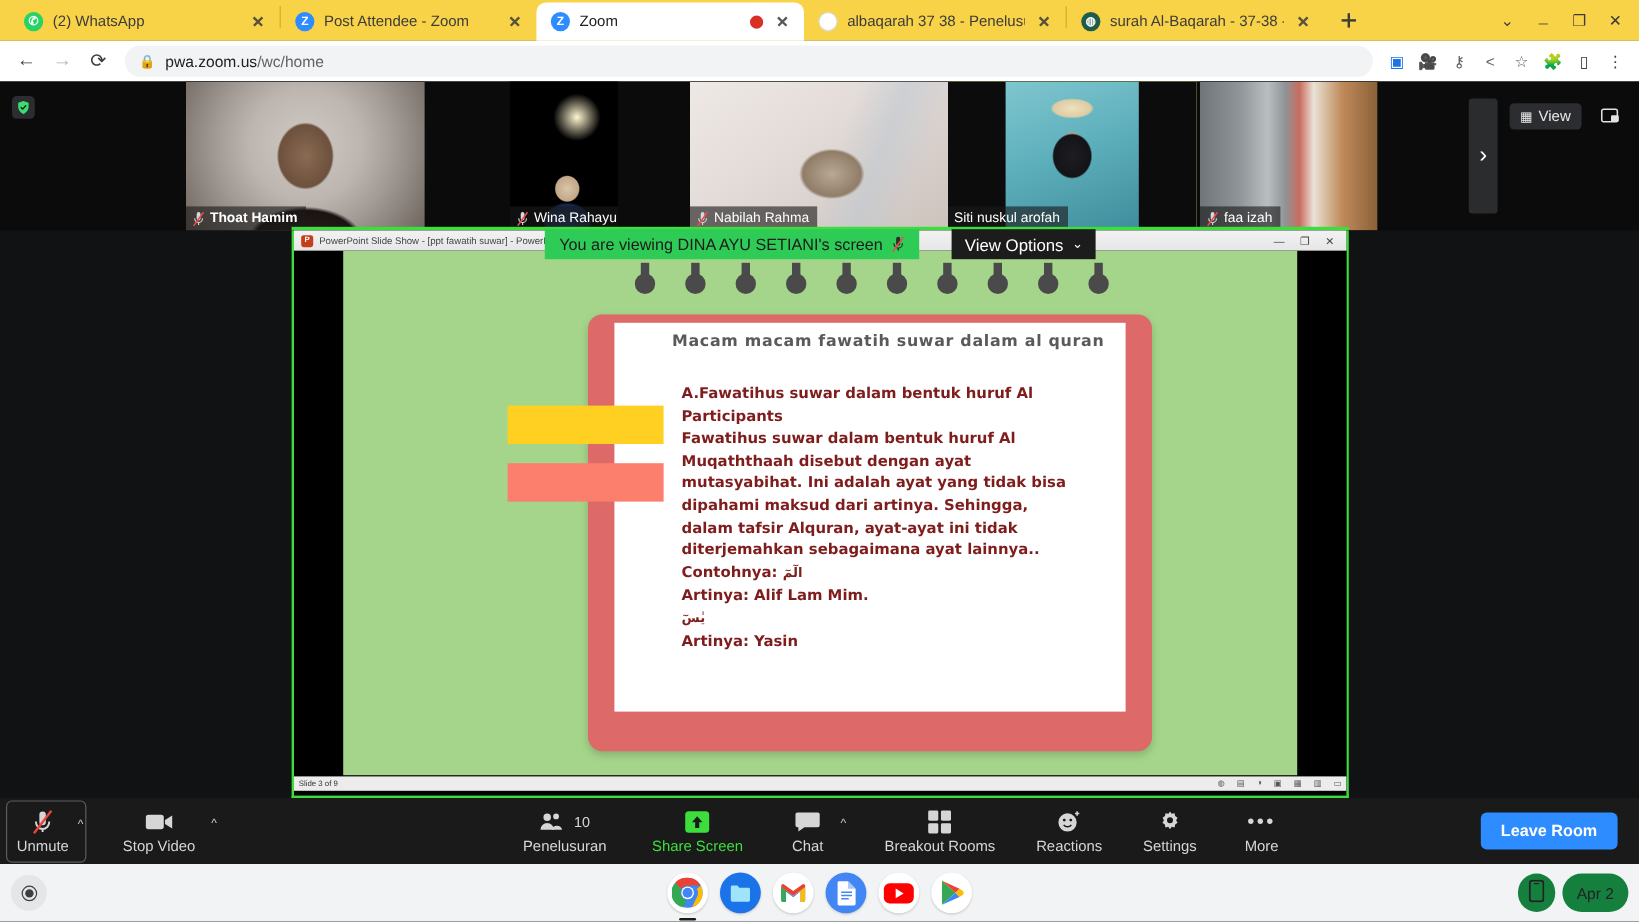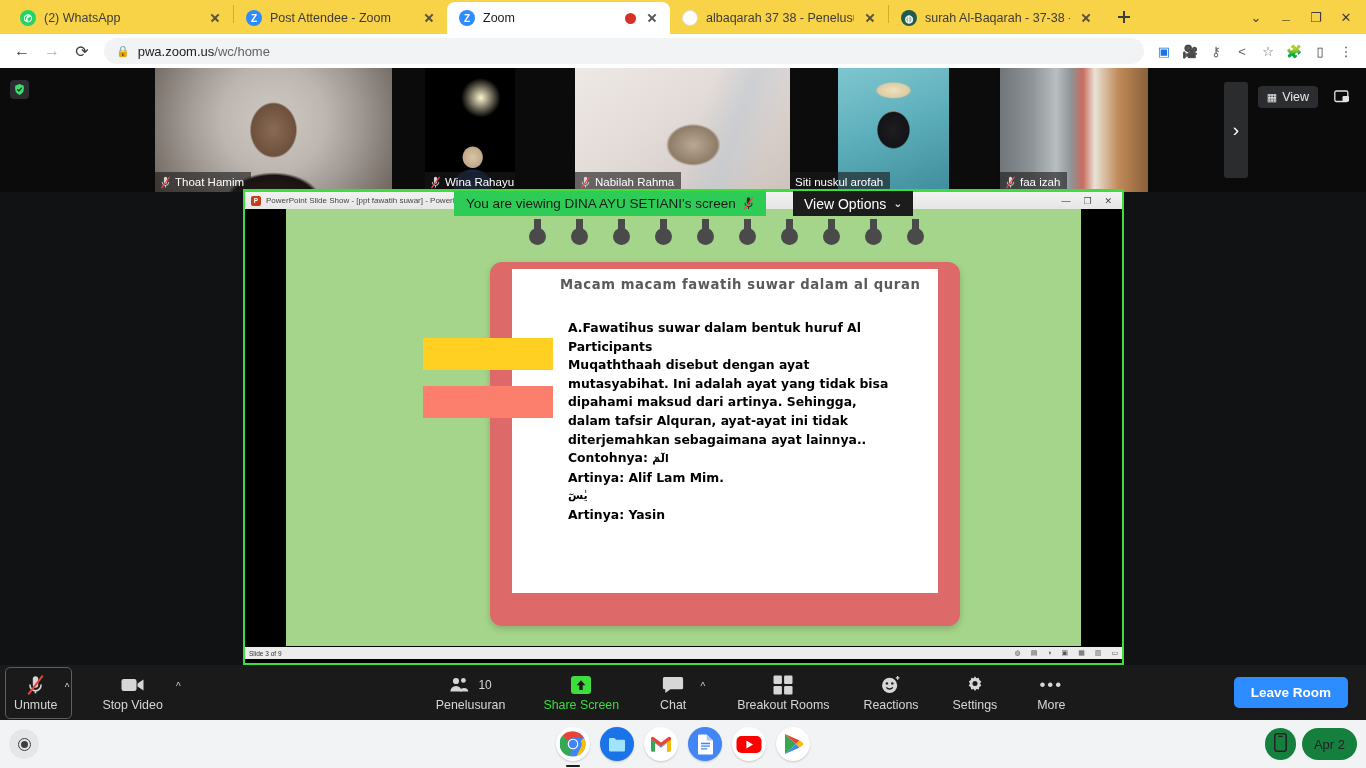--- a/index.html
+++ b/index.html
@@ -101,21 +101,21 @@
   .ring .bar{ position:absolute; left:0; top:0; width:100%; height:14px; background:#4a4a4a; }
   .ring .knob{ position:absolute; left:-5px; top:9px; width:17px; height:17px;
     border-radius:50%; background:#4a4a4a; }
   .card{ position:absolute; left:204px; top:53px; width:470px; height:364px;
     background:#dd6a68; border-radius:12px; box-shadow:0 3px 7px rgba(0,0,0,.18); }
   .paper{ position:absolute; left:22px; top:7px; width:426px; height:324px; background:#fff; }
   .slidetitle{ position:absolute; left:274px; top:68px; width:400px;
     font-size:13.2px; font-weight:bold; color:#5a5a5a; letter-spacing:.6px;
     font-family:"DejaVu Sans", sans-serif; }
   .slidebody{ position:absolute; left:282px; top:110px; width:336px;
-    font-size:12.4px; font-weight:bold; color:#000000; line-height:18.6px;
+    font-size:12.4px; font-weight:bold; color:#7f1d1d; line-height:18.6px;
     font-family:"DejaVu Sans", sans-serif; }
   .slidebody .ar{ font-size:11px; font-family:"DejaVu Sans", sans-serif; }
   .ybar{ position:absolute; left:137px; top:129px; width:130px; height:32px; background:#ffcf21; }
   .rbar{ position:absolute; left:137px; top:177px; width:130px; height:32px; background:#fc7f6d; }
   .statusbar{ position:absolute; left:0; bottom:0; width:877px; height:12px;
     background:#ececec; display:flex; align-items:center; padding:0 4px;
     font-size:6.5px; color:#333; }
   .sbicons{ margin-left:auto; display:flex; gap:10px; font-size:7px; color:#555; }
 
   
@@ -217,21 +217,21 @@
 <div class="zoomapp">
 
   <div class="vstrip">
     <div class="shield">
       <svg viewBox="0 0 24 24">
           <path d="M12 2 L20 5 V11 C20 16 16.4 20.2 12 22 C7.6 20.2 4 16 4 11 V5 Z" fill="#3cdd6e"></path>
           <path d="M8.4 12.1 l2.5 2.5 l4.7-5.1" stroke="#1b1b1b" stroke-width="2.1" fill="none" stroke-linecap="round"></path>
         </svg>
     </div>
 
-    <div class="tile" style="left:155px;width:237px;">
+    <div class="tile" style="left:155px;width:199px;font-weight:bold;">
       <div class="vid" style="background:radial-gradient(circle at 50% 42%,#cfc9c4 0%,#bdb6b0 38%,#a39b95 60%,#6d645e 100%);"></div>
       <div class="vid" style="background:radial-gradient(ellipse 34px 40px at 50% 50%,#8a6a52 0%,#6d513d 65%,rgba(0,0,0,0) 70%),radial-gradient(ellipse 62px 38px at 50% 108%,#2a1f1a 0%,#1a1311 70%,rgba(0,0,0,0) 78%);"></div>
       <div class="nametag">
         <svg class="mutemic" viewBox="0 0 14 18">
             <path d="M7 1a2.2 2.2 0 0 1 2.2 2.2v5.3A2.2 2.2 0 0 1 7 10.7a2.2 2.2 0 0 1-2.2-2.2V3.2A2.2 2.2 0 0 1 7 1z" fill="#d7d7d7"></path>
             <path d="M2.6 8.1v.6a4.4 4.4 0 0 0 8.8 0v-.6" stroke="#d7d7d7" stroke-width="1.3" fill="none"></path>
             <path d="M7 13.1V16" stroke="#d7d7d7" stroke-width="1.3"></path>
             <path d="M1.4 16.8 L12.6 1.2" stroke="#f04b4b" stroke-width="1.7"></path>
           </svg>
         <span>Thoat Hamim</span>
@@ -381,20 +381,21 @@
         </div>
 
         <div class="ybar"></div>
         <div class="rbar"></div>
 
         <div class="slidetitle">Macam macam fawatih suwar dalam al quran</div>
 
         <div class="slidebody">
           <div>A.Fawatihus suwar dalam bentuk huruf Al</div>
           <div>Participants</div>
+          <div>Fawatihus suwar dalam bentuk huruf Al</div>
           <div>Muqaththaah disebut dengan ayat</div>
           <div>mutasyabihat. Ini adalah ayat yang tidak bisa</div>
           <div>dipahami maksud dari artinya. Sehingga,</div>
           <div>dalam tafsir Alquran, ayat-ayat ini tidak</div>
           <div>diterjemahkan sebagaimana ayat lainnya..</div>
           <div>
             <span>Contohnya:</span>
             <span class="ar">الٓمٓ</span>
           </div>
           <div>Artinya: Alif Lam Mim.</div>

